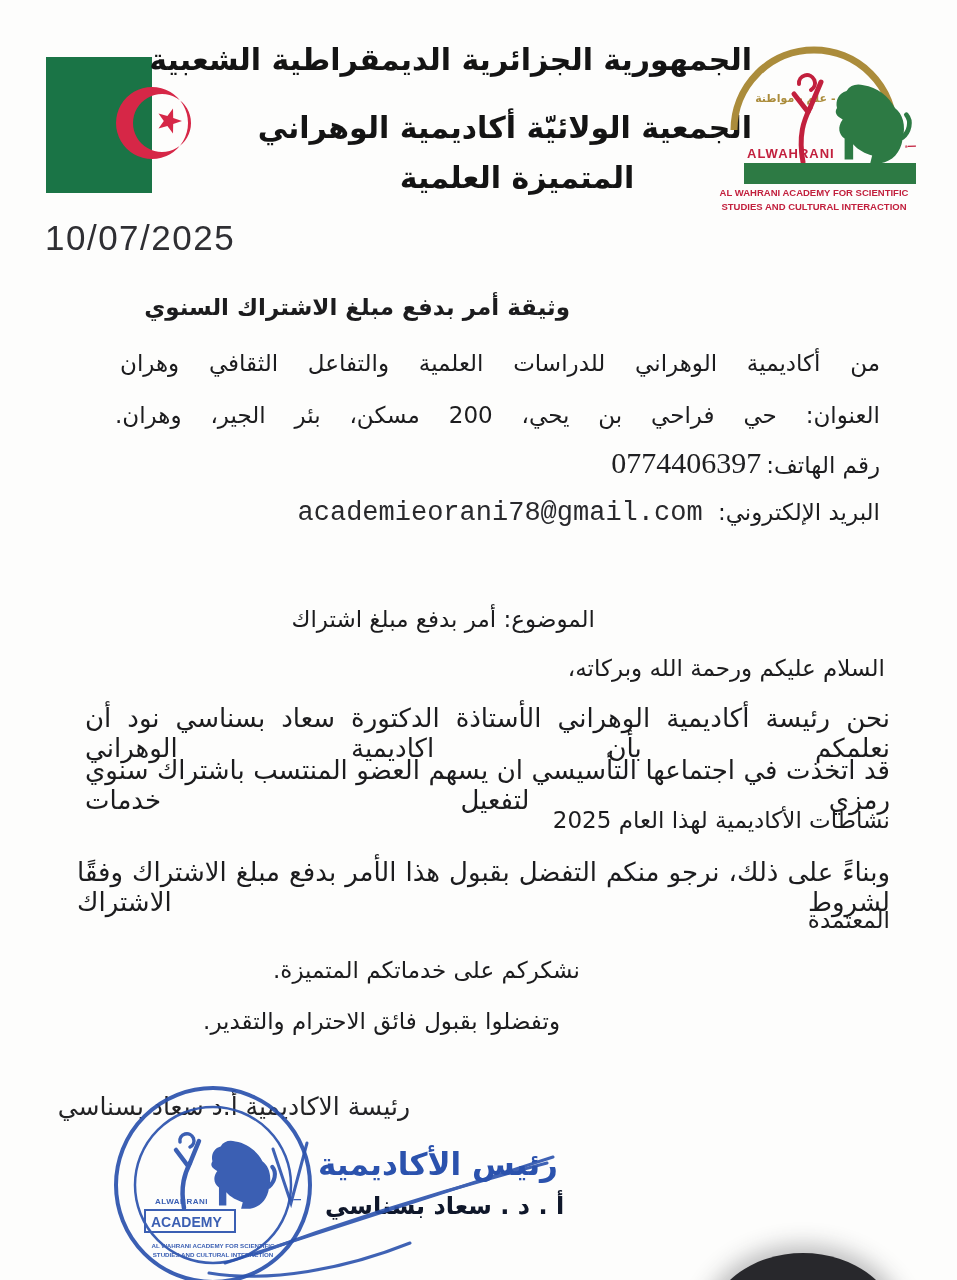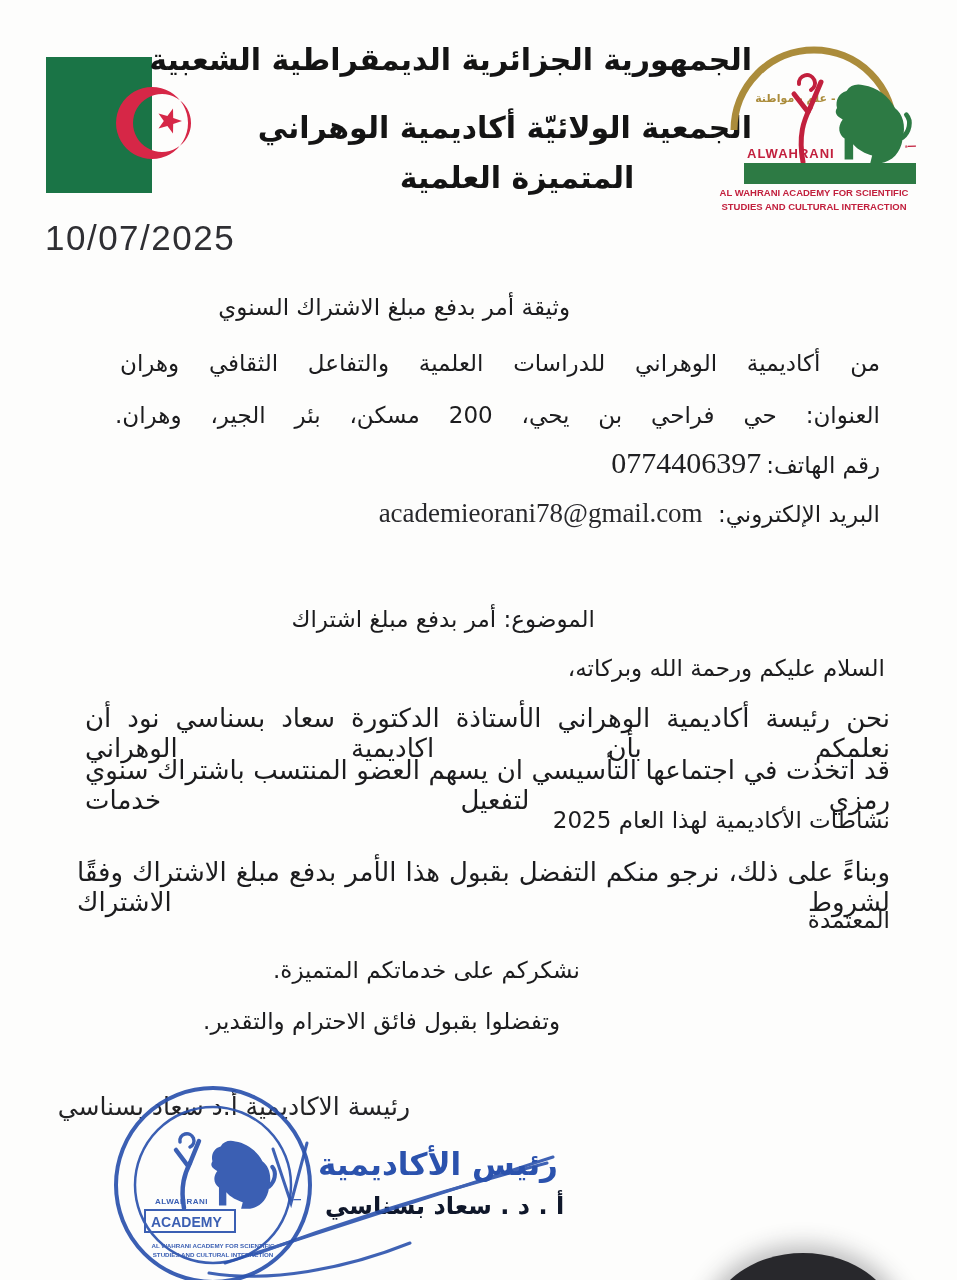--- a/index.html
+++ b/index.html
@@ -11,21 +11,21 @@
   .abs{position:absolute;}
   .ar{direction:rtl;unicode-bidi:plaintext;color:#1c1c1e;}
   .rline{direction:rtl;text-align:right;white-space:nowrap;}
   .stretch{direction:rtl;text-align:justify;text-align-last:justify;letter-spacing:-0.2px;}
   .center{text-align:center;white-space:nowrap;}
   .hdr{font-weight:bold;font-size:30px;color:#141414;}
   .body-txt{font-size:23px;}
   .body-long{font-size:26px;}
   .date{font-family:"Liberation Sans",sans-serif;font-size:35px;color:#2f2f33;letter-spacing:1.5px;}
   .phone-digits{font-family:"Liberation Serif",serif;font-size:30px;letter-spacing:1px;color:#202022;}
-  .email-txt{font-family:Liberation Serif, serif;font-size:27px;color:#29292c;}
+  .email-txt{font-family:Liberation Mono, monospace;font-size:27px;color:#29292c;}
   .sig-black{font-size:25px;color:#232325;}
   .sig-blue-title{font-size:31px;font-weight:bold;color:#2b52ad;white-space:nowrap;}
   .sig-blue-name{font-size:24px;font-weight:bold;color:#0f172a;white-space:nowrap;}
   .blob{
     background:#28282c;border-radius:50%;
     box-shadow:0 0 22px 8px rgba(40,40,45,0.30);
   }
   svg text{font-family:"Liberation Sans",sans-serif;}
   svg text.ar-svg{font-family:"DejaVu Sans",sans-serif;direction:rtl;unicode-bidi:plaintext;}
 </style>
@@ -69,21 +69,21 @@
     </g>
 
     <text x="47" y="138" font-size="13" font-weight="bold" fill="#c2203d" letter-spacing="1">ALWAHRANI</text>
     <rect x="44" y="143" width="172" height="21" fill="#2d7a44"></rect>
     <text x="114" y="176" text-anchor="middle" font-size="9.5" font-weight="bold" fill="#c2203d">AL WAHRANI ACADEMY FOR SCIENTIFIC</text>
     <text x="114" y="190" text-anchor="middle" font-size="9.5" font-weight="bold" fill="#c2203d">STUDIES AND CULTURAL INTERACTION</text>
   </svg>
 
   <div class="abs date" style="left:45px;top:218px;">10/07/2025</div>
 
-  <div class="abs ar body-txt center" style="left:300px;top:294px;width:270px;">وثيقة أمر بدفع مبلغ الاشتراك السنوي</div>
+  <div class="abs ar body-txt center" style="left:300px;top:294px;width:270px;font-weight:bold;">وثيقة أمر بدفع مبلغ الاشتراك السنوي</div>
   <div class="abs ar body-txt stretch" style="left:120px;right:77px;top:350px;">من أكاديمية الوهراني للدراسات العلمية والتفاعل الثقافي وهران</div>
   <div class="abs ar body-txt stretch" style="left:115px;right:77px;top:402px;">العنوان: حي فراحي بن يحي، 200 مسكن، بئر الجير، وهران.</div>
 
   <div class="abs ar rline" style="right:77px;top:446px;">
     <span class="body-txt">رقم الهاتف:</span>
     <span> </span>
     <span class="phone-digits" dir="ltr">0774406397</span>
   </div>
 
   <div class="abs ar rline" style="right:77px;top:498px;">

